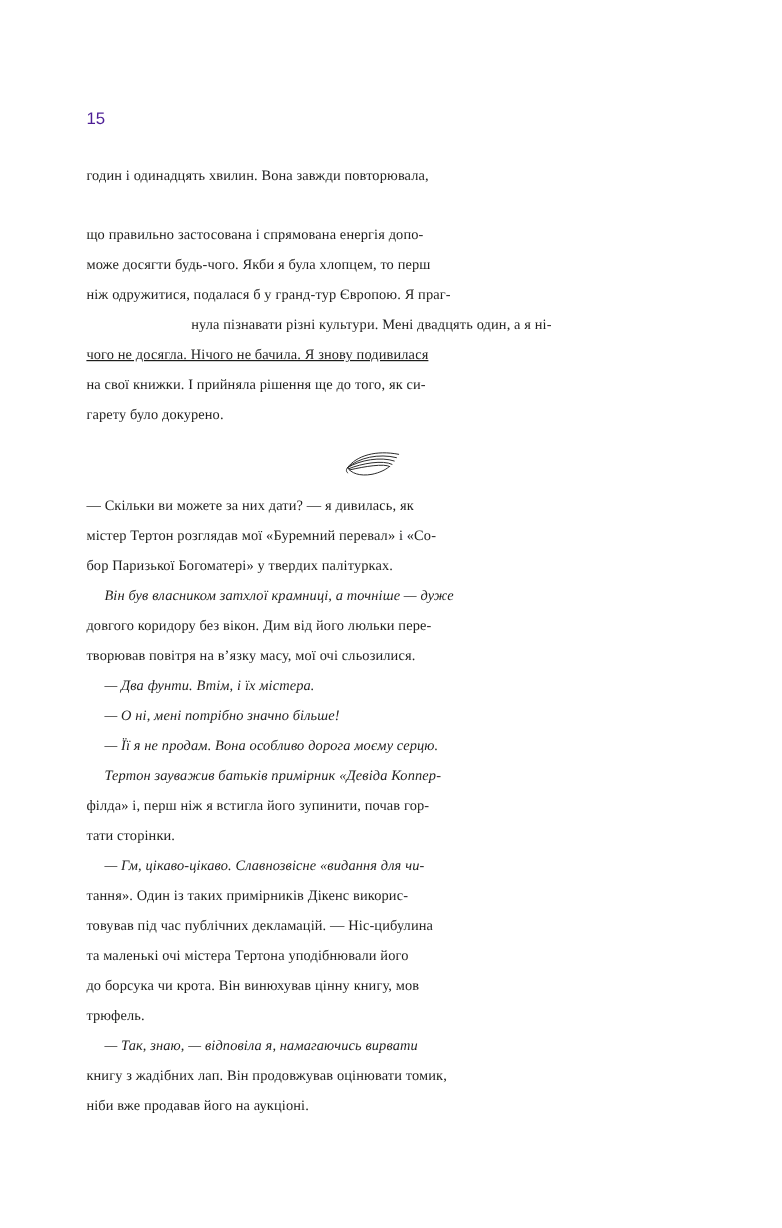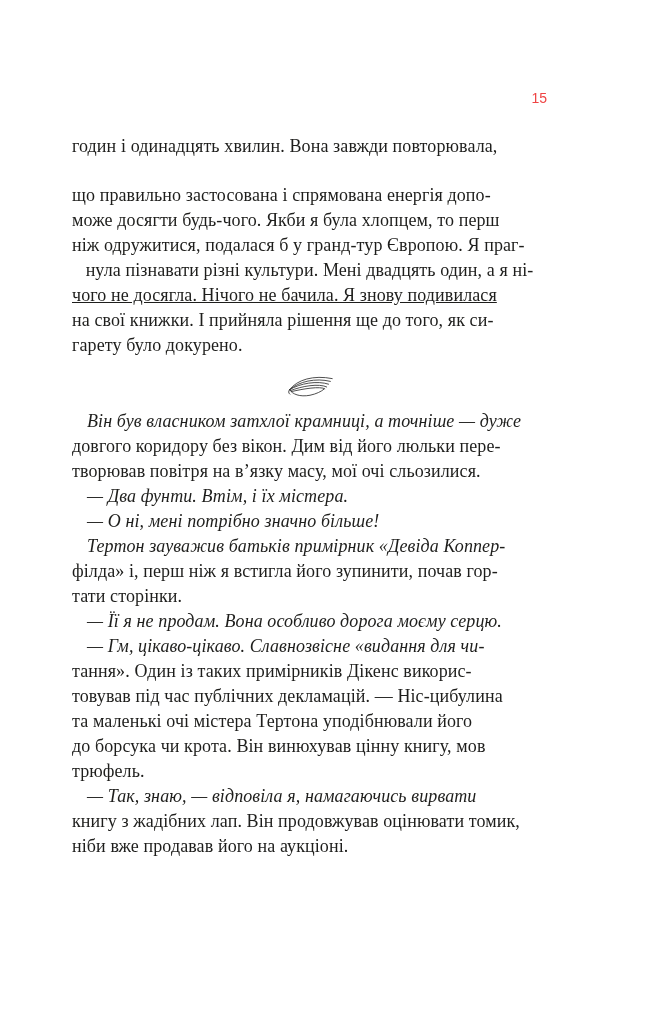--- a/index.html
+++ b/index.html
@@ -14,32 +14,31 @@
     background: #ffffff;
     font-family: "Liberation Serif", "DejaVu Serif", serif;
     color: #1e1e1c;
     overflow: hidden;
   }
   .page-number {
     position: absolute;
     top: 90px;
     left: 72px;
     width: 475px;
-    text-align: right;
     font-family: "Liberation Sans", "DejaVu Sans", sans-serif;
     font-size: 14px;
     line-height: 16px;
-    color: #ef4444;
+    color: #4c1d95;
   }
   .text-block {
     position: absolute;
     top: 134px;
     left: 72px;
     width: 475px;
-    font-size: 18px;
+    font-size: 12px;
     line-height: 25px;
     letter-spacing: 0.1px;
   }
   .line {
     white-space: nowrap;
     text-align: left;
   }
   .line.indent {
     text-indent: 15px;
     font-style: italic;
@@ -77,38 +76,43 @@
         <path d="M5 19 C 13 8, 31 3, 51 7"></path>
         <path d="M5 19 C 15 10, 33 6, 49 10"></path>
         <path d="M5 19 C 16 12, 35 9, 47 13"></path>
         <path d="M6 20 C 18 15, 37 12, 45 16"></path>
         <path d="M7 21 C 20 18, 38 15, 43 18"></path>
         <path d="M5 19 C 8 24, 16 27, 27 25 C 34 23.5, 39 21, 42 18.5"></path>
         <path d="M5 19 C 3.6 20.5, 3.4 22.5, 5.2 23.8"></path>
       </g>
     </svg>
   </div>
+<div>
+        <div class="line just" style="word-spacing: 0px;">— Скільки ви можете за них дати? — я дивилась, як</div>
+        <div class="line just" style="word-spacing: 0px;">містер Тертон розглядав мої «Буремний перевал» і «Со-</div>
+        <div class="line">бор Паризької Богоматері» у твердих палітурках.</div>
+      </div>
       <div>
         <div class="line indent just" style="word-spacing: 0px;">Він був власником затхлої крамниці, а точніше — дуже</div>
         <div class="line just" style="word-spacing: 0px;">довгого коридору без вікон. Дим від його люльки пере-</div>
         <div class="line">творював повітря на в’язку масу, мої очі сльозилися.</div>
       </div>
       <div>
         <div class="line indent">— Два фунти. Втім, і їх містера.</div>
       </div>
       <div>
         <div class="line indent">— О ні, мені потрібно значно більше!</div>
       </div>
       <div>
+        <div class="line indent">— Її я не продам. Вона особливо дорога моєму серцю.</div>
+      </div>
+      <div>
         <div class="line indent just" style="word-spacing: 0px;">Тертон зауважив батьків примірник «Девіда Коппер-</div>
         <div class="line just" style="word-spacing: 0px;">філда» і, перш ніж я встигла його зупинити, почав гор-</div>
         <div class="line">тати сторінки.</div>
-      </div>
-      <div>
-        <div class="line indent">— Її я не продам. Вона особливо дорога моєму серцю.</div>
       </div>
       <div>
         <div class="line indent just" style="word-spacing: 0px;">— Гм, цікаво-цікаво. Славнозвісне «видання для чи-</div>
         <div class="line just" style="word-spacing: 0px;">тання». Один із таких примірників Дікенс викорис-</div>
         <div class="line just" style="word-spacing: 0px;">товував під час публічних декламацій. — Ніс-цибулина</div>
         <div class="line just" style="word-spacing: 0px;">та маленькі очі містера Тертона уподібнювали його</div>
         <div class="line just" style="word-spacing: 0px;">до борсука чи крота. Він винюхував цінну книгу, мов</div>
         <div class="line">трюфель.</div>
       </div>
       <div>

